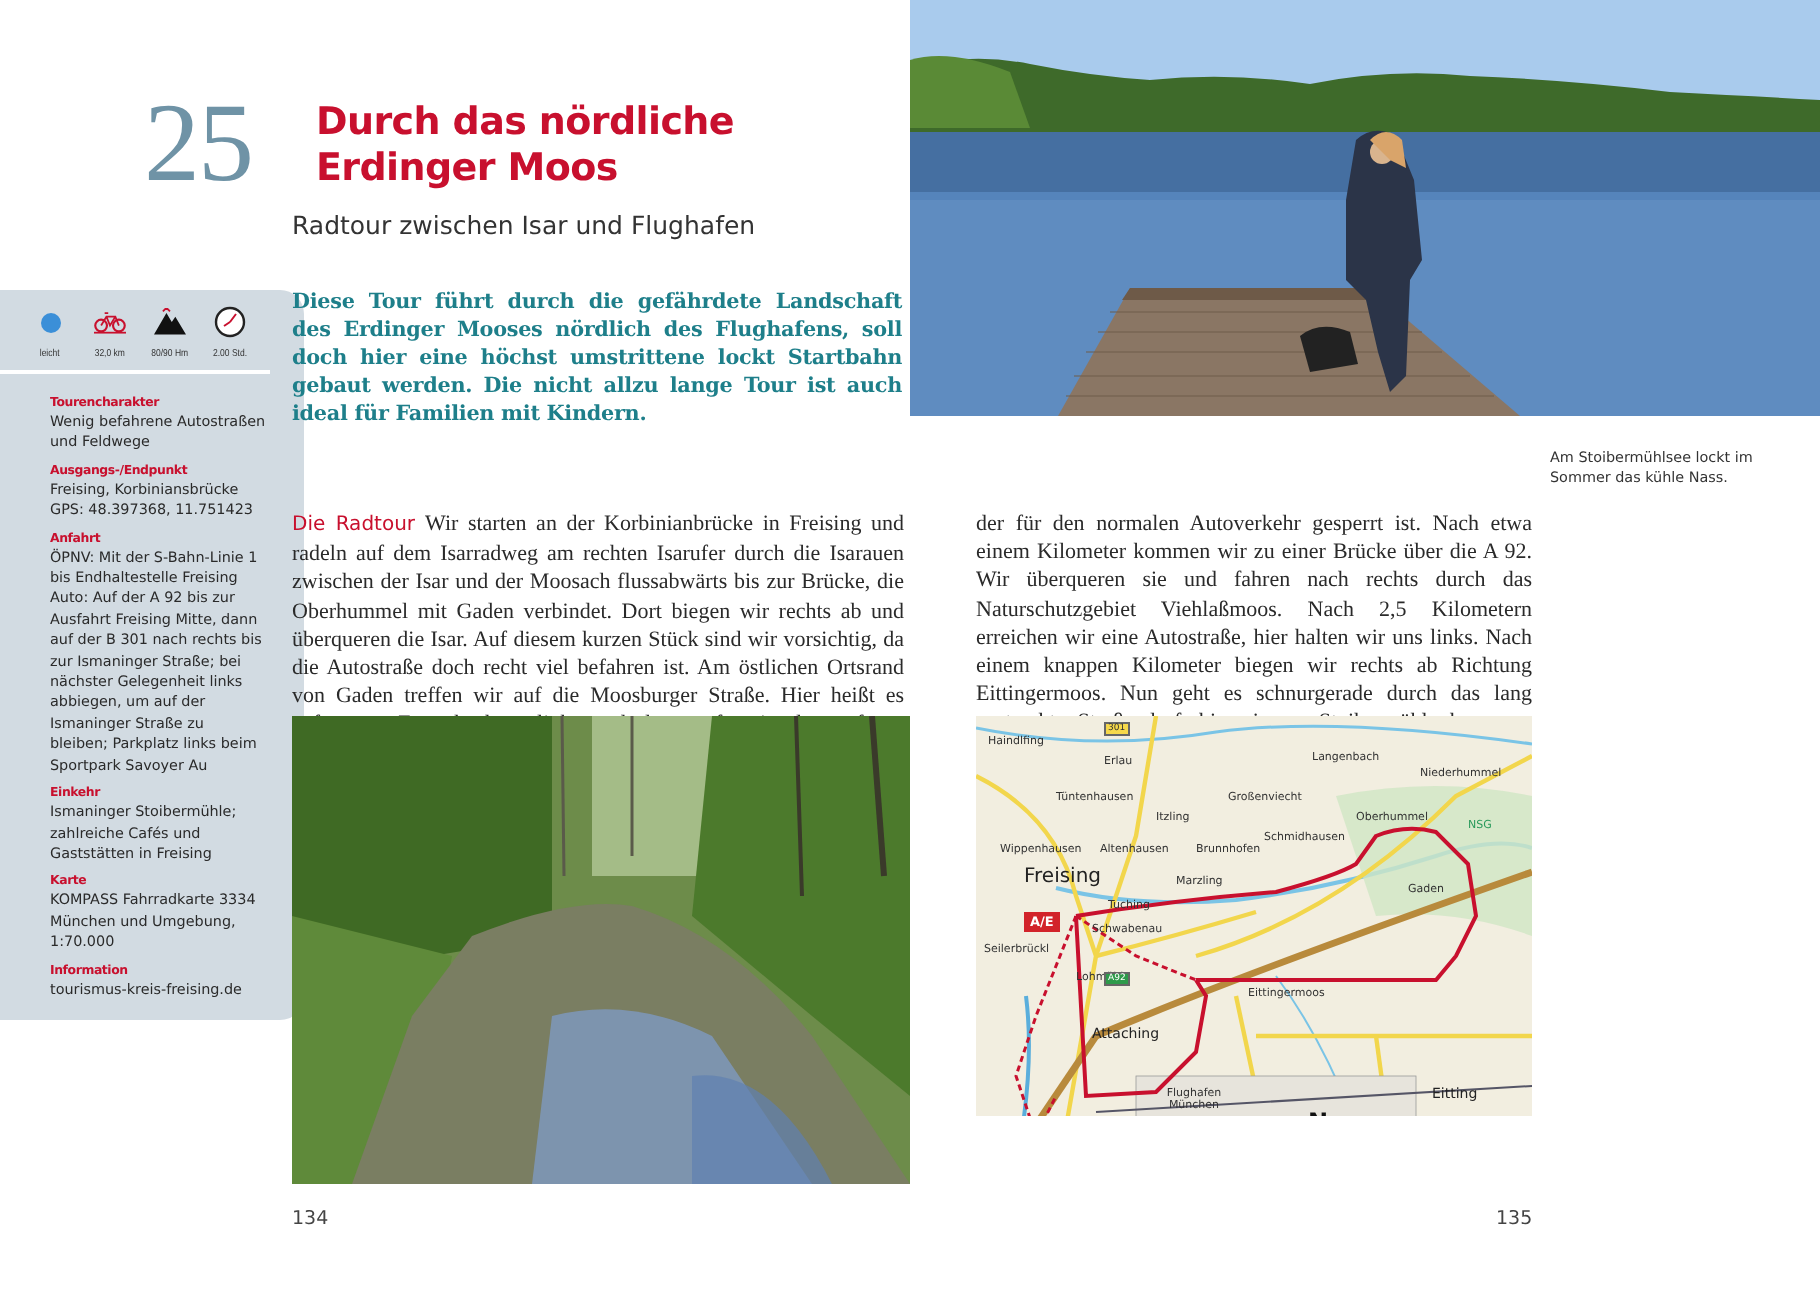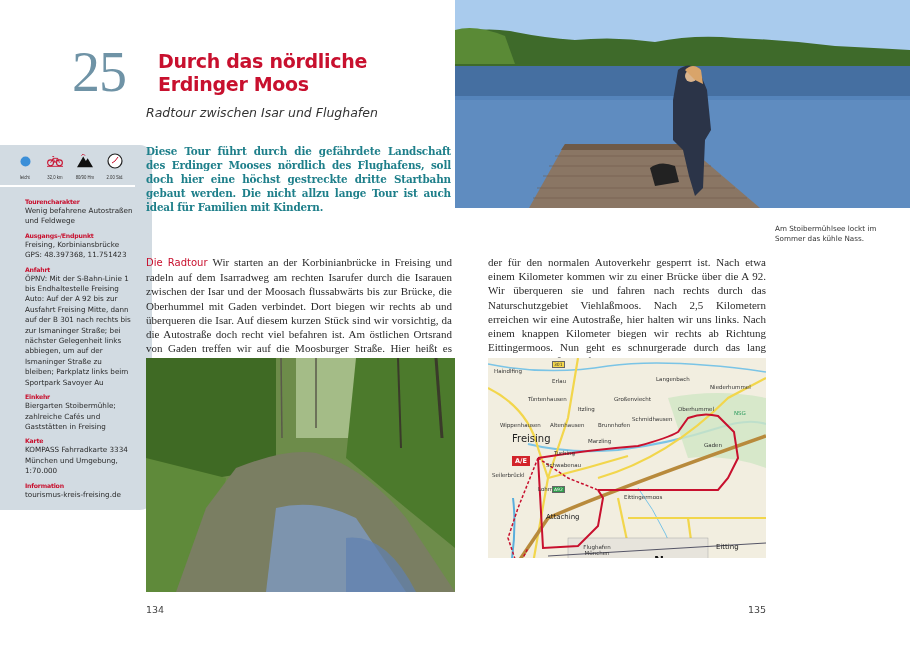--- a/index.html
+++ b/index.html
@@ -6,21 +6,21 @@
   html, body { width: 910px; height: 648px; background: #ffffff; overflow: hidden; }
   body { position: relative; font-family: "Liberation Sans", sans-serif; color: #2a2a2a; }
 
   .page { position: absolute; top: 0; height: 648px; }
   .page-left { left: 0; width: 455px; }
   .page-right { left: 455px; width: 455px; }
 
   
   .tour-number { position: absolute; left: 72px; top: 44px; font-family: "Liberation Serif", serif; font-size: 56px; line-height: 56px; color: #6f93a6; letter-spacing: -1px; }
   .tour-title { position: absolute; left: 158px; top: 50px; width: 300px; font-family: "DejaVu Sans", sans-serif; font-weight: bold; font-size: 19px; line-height: 23px; color: #c8102e; letter-spacing: -0.3px; }
-  .tour-subtitle { position: absolute; left: 146px; top: 105px; font-family: "DejaVu Sans", sans-serif; font-size: 12.5px; color: #333; font-style: italic; }
+  .tour-subtitle { position: absolute; left: 146px; top: 105px; font-family: "DejaVu Sans", sans-serif; font-size: 12.5px; color: #333; }
 
   
   .infobox { position: absolute; left: 0; top: 145px; width: 152px; height: 365px; background: #d2dbe2; border-radius: 0 12px 12px 0; }
   .infobox-icons { position: absolute; left: 0; top: 0; width: 135px; height: 42px; border-bottom: 2px solid #ffffff; display: flex; justify-content: flex-end; gap: 6px; padding: 8px 8px 0 0; }
   .stat { width: 24px; display: flex; flex-direction: column; align-items: center; }
   .stat-icon { width: 16px; height: 16px; display: flex; align-items: center; justify-content: center; }
   .stat-label { font-family: "Liberation Sans Narrow", "Liberation Sans", sans-serif; font-size: 5px; color: #333; margin-top: 5px; white-space: nowrap; transform: scaleX(0.85); }
   .infobox-body { position: absolute; left: 25px; top: 52px; width: 108px; font-family: "DejaVu Sans", sans-serif; font-size: 7.2px; line-height: 10.4px; color: #2a2a2a; }
   .info-heading { color: #c8102e; font-size: 6.2px; font-weight: bold; letter-spacing: -0.2px; margin-top: 4px; line-height: 9px; }
   .info-heading:first-child { margin-top: 0; }
@@ -113,29 +113,29 @@
     <div class="infobox-body">
       <div class="info-heading">Tourencharakter</div>
       <div class="info-text">Wenig befahrene Autostraßen und Feldwege</div>
       <div class="info-heading">Ausgangs-/Endpunkt</div>
       <div class="info-text">Freising, Korbiniansbrücke
 GPS: 48.397368, 11.751423</div>
       <div class="info-heading">Anfahrt</div>
       <div class="info-text">ÖPNV: Mit der S-Bahn-Linie 1 bis Endhaltestelle Freising
 Auto: Auf der A 92 bis zur Ausfahrt Freising Mitte, dann auf der B 301 nach rechts bis zur Ismaninger Straße; bei nächster Gelegenheit links abbiegen, um auf der Ismaninger Straße zu bleiben; Parkplatz links beim Sportpark Savoyer Au</div>
       <div class="info-heading">Einkehr</div>
-      <div class="info-text">Biergarten Stoibermühle; zahlreiche Cafés und Gaststätten in Freising</div>
+      <div class="info-text">Ismaninger Stoibermühle; zahlreiche Cafés und Gaststätten in Freising</div>
       <div class="info-heading">Karte</div>
       <div class="info-text">KOMPASS Fahrradkarte 3334 München und Umgebung, 1:70.000</div>
       <div class="info-heading">Information</div>
       <div class="info-text">tourismus-kreis-freising.de</div>
     </div>
   </div>
 
-  <p class="intro">Diese Tour führt durch die gefährdete Landschaft des Erdinger Mooses nördlich des Flughafens, soll doch hier eine höchst gestreckte dritte Startbahn gebaut werden. Die nicht allzu lange Tour ist auch ideal für Familien mit Kindern.</p>
+  <p class="intro">Diese Tour führt durch die gefährdete Landschaft des Erdinger Mooses nördlich des Flughafens, soll doch hier eine höchst umstrittene lockt Startbahn gebaut werden. Die nicht allzu lange Tour ist auch ideal für Familien mit Kindern.</p>
 
   <p class="body-text body-left"><span class="lead-in">Die Radtour</span><span>Wir starten an der Korbinianbrücke in Freising und radeln auf dem Isarradweg am rechten Isarufer durch die Isarauen zwischen der Isar und der Moosach flussabwärts bis zur Brücke, die Oberhummel mit Gaden verbindet. Dort biegen wir rechts ab und überqueren die Isar. Auf diesem kurzen Stück sind wir vorsichtig, da die Autostraße doch recht viel befahren ist. Am östlichen Ortsrand von Gaden treffen wir auf die Moosburger Straße. Hier heißt es aufpassen: Es geht kurz links und dann sofort in den anfangs geteerten Wirtschaftsweg rechts,</span></p>
 
   <div class="photo photo-river">
     <svg width="309" height="234" viewBox="0 0 309 234">
       <rect x="0" y="0" width="309" height="234" fill="#6d8c4a"></rect>
       <rect x="150" y="0" width="90" height="80" fill="#c9dcb0" opacity="0.6"></rect>
       <path d="M0 0 L130 0 L130 110 L70 120 L0 110 Z" fill="#3f6a24"></path>
       <path d="M210 0 L309 0 L309 190 L260 150 L200 100 Z" fill="#4c7a2c"></path>
       <path d="M0 100 L80 120 L60 234 L0 234 Z" fill="#5f8a3a"></path>

